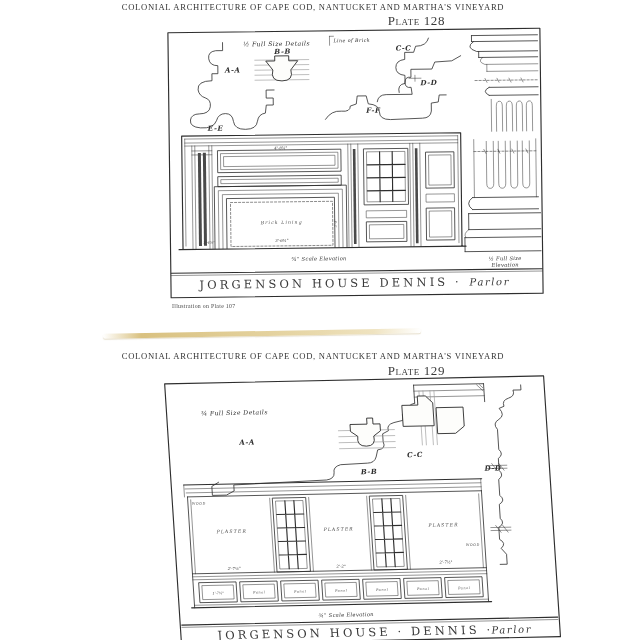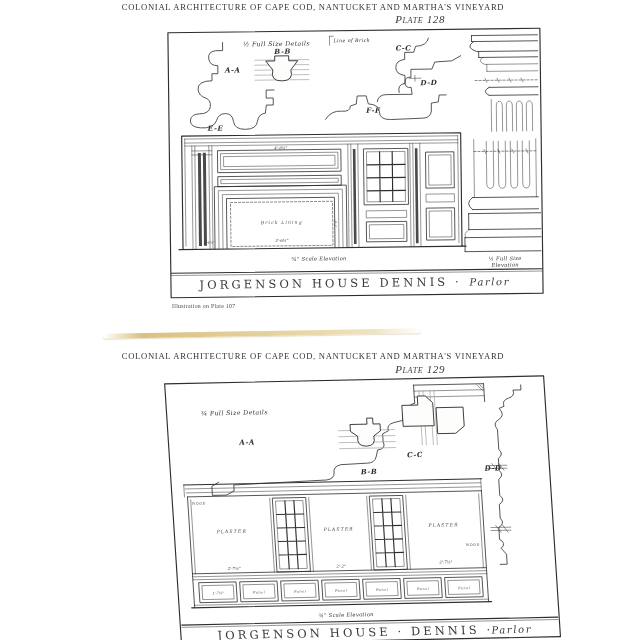--- a/index.html
+++ b/index.html
@@ -1,20 +1,20 @@
 <!DOCTYPE html>
 <html><head>
 <meta charset="utf-8">
 <style>
   html,body{margin:0;padding:0;width:640px;height:640px;background:#ffffff;overflow:hidden;
     font-family:"Liberation Serif","DejaVu Serif",serif;color:#2e2e2e;}
   .page{position:absolute;left:0;width:560px;margin-left:33px;}
   .hdr{position:absolute;left:0;width:100%;text-align:center;font-size:8.6px;letter-spacing:.7px;
     color:#353535;white-space:nowrap;}
-  .plateno{position:absolute;font-variant:small-caps;font-size:11px;letter-spacing:.6px;color:#3a3a3a;font-style:italic;}
+  .plateno{position:absolute;font-variant:small-caps;font-size:13px;letter-spacing:.6px;color:#3a3a3a;}
   .plate{position:absolute;}
   .footnote{position:absolute;font-size:5.8px;letter-spacing:.3px;color:#4a4a4a;}
   .edge{position:absolute;height:4.5px;border-radius:2px;
     background:linear-gradient(90deg, rgba(226,207,151,0), #d9c180 12%, #e6d5a4 60%, #efe3c0 85%, rgba(226,207,151,0));
     box-shadow:0 1px 1px rgba(180,160,110,.35);transform:rotate(-1deg);}
   
   .ln{fill:none;stroke:#2e2e2e;stroke-width:.8;stroke-linejoin:round;stroke-linecap:round;}
   .t{stroke-width:.5;}
   .k{stroke-width:1.15;}
   .gy{stroke:#949494;stroke-width:.6;}

